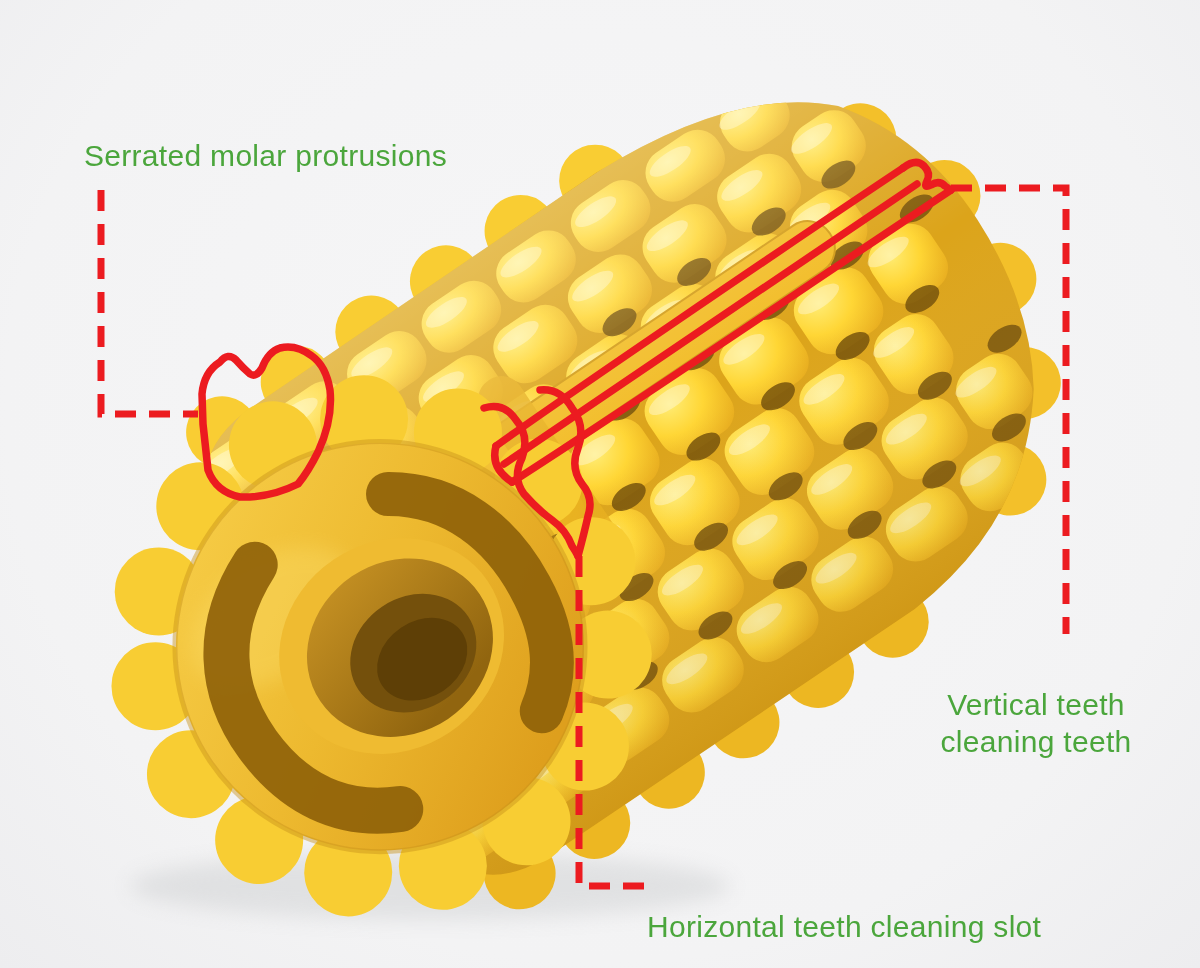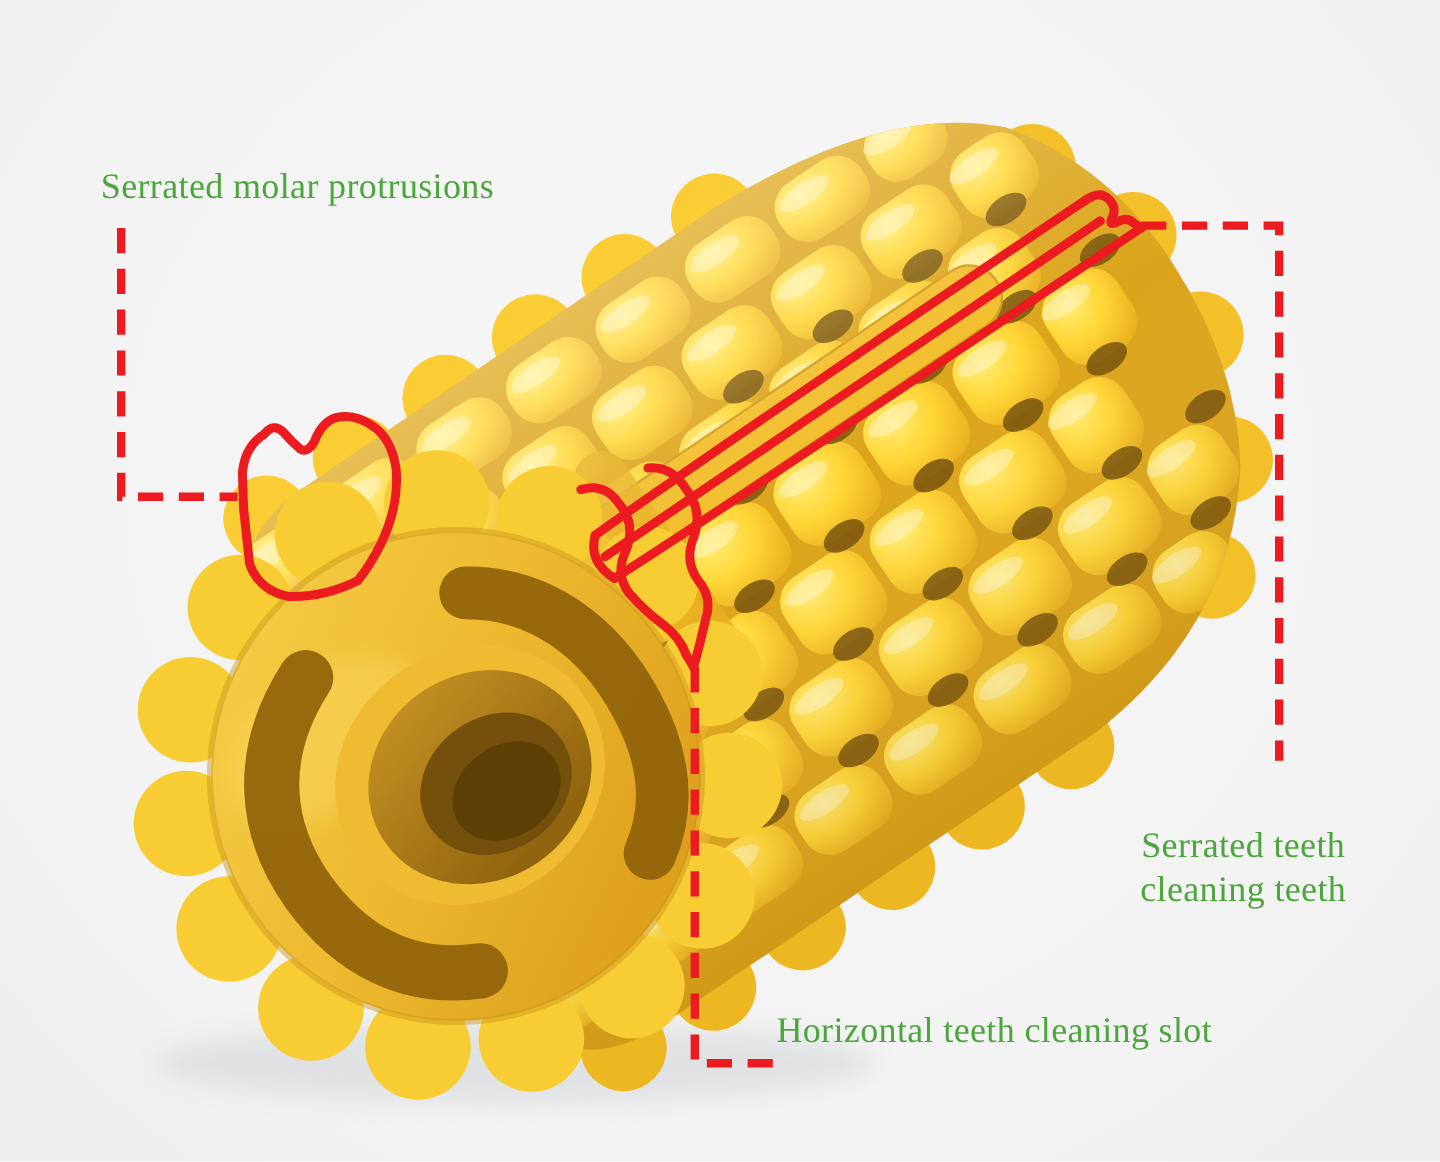--- a/index.html
+++ b/index.html
@@ -4,21 +4,21 @@
 <style>
   :root{
     --page-bg:#f3f3f4;
     --annotation-red:#EC1B20;
     --label-green:#4BA63C;
   }
   html,body{margin:0;padding:0;}
   .stage{
     position:relative;width:1200px;height:968px;overflow:hidden;
     background:radial-gradient(ellipse at 50% 42%, #f6f6f7 0%, var(--page-bg) 70%, #ededef 100%);
-    font-family:Liberation Serif, serif;
+    font-family:Liberation Sans, sans-serif;
   }
   svg{position:absolute;left:0;top:0;}
   .red{stroke:var(--annotation-red);fill:none;stroke-width:7.5px;stroke-linecap:round;stroke-linejoin:round;}
   .dash{stroke:var(--annotation-red);fill:none;stroke-width:7px;stroke-dasharray:21 13;stroke-linecap:butt;}
   .label{
     position:absolute;color:var(--label-green);font-size:30px;line-height:37px;
     letter-spacing:.3px;white-space:nowrap;
   }
   .label-center{text-align:center;white-space:normal;}
 </style>
@@ -298,18 +298,18 @@
     </g>
 
     <path class="dash" d="M 101 190 L 101 414 L 198 414"></path>
     <path class="dash" d="M 951 188 L 1066 188 L 1066 634"></path>
     <path class="dash" d="M 579 556 L 579 886 L 646 886"></path>
   </svg>
 
   <div class="label" style="left:84px;top:137px;">Serrated molar protrusions</div>
 
   <div class="label label-center" style="left:916px;top:686px;width:240px;">
-    <div>Serrated teeth</div>
+    <div>Vertical teeth</div>
     <div>cleaning teeth</div>
   </div>
 
-  <div class="label" style="left:647px;top:840px;">Horizontal teeth cleaning slot</div>
+  <div class="label" style="left:647px;top:908px;">Horizontal teeth cleaning slot</div>
 </div>
 
 </body></html>

